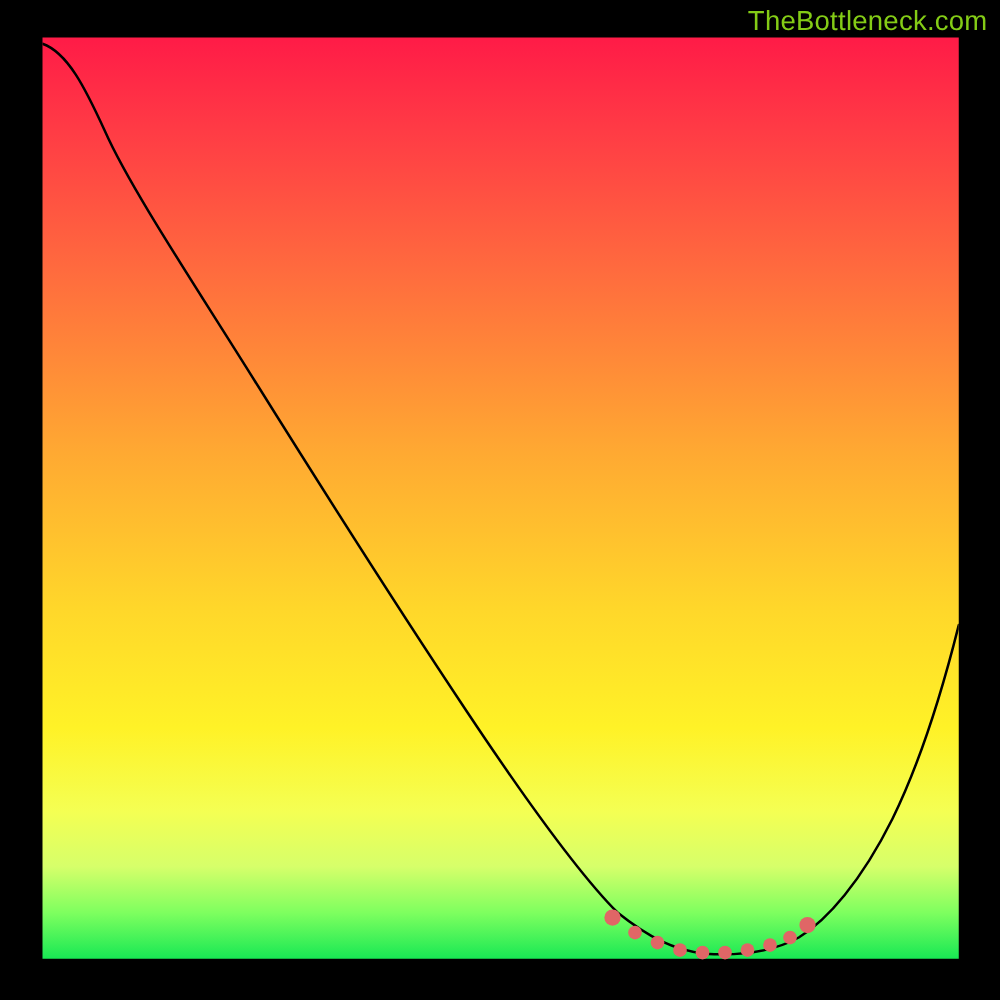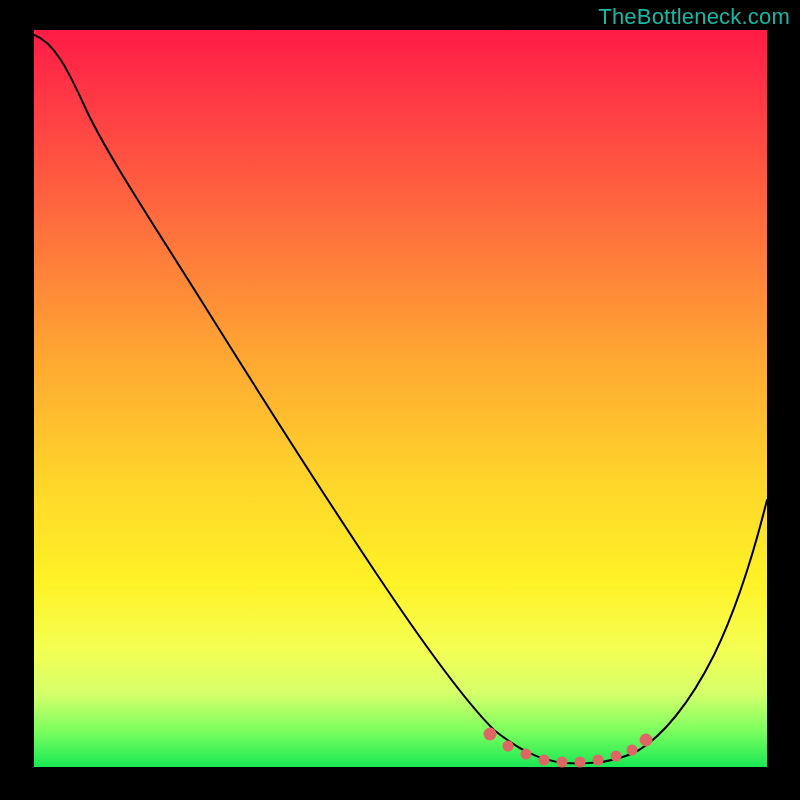--- a/index.html
+++ b/index.html
@@ -14,21 +14,21 @@
   .frame {
     position: relative;
     width: 800px;
     height: 800px;
     background: #000;
   }
   .watermark {
     position: absolute;
     top: 4px;
     right: 10px;
-    color: #14b8a6;
+    color: #84cc16;
     font-size: 22px;
     font-weight: 500;
     letter-spacing: 0.2px;
     z-index: 5;
   }
   .plot-area {
     position: absolute;
     left: 34px;
     top: 30px;
     width: 733px;

